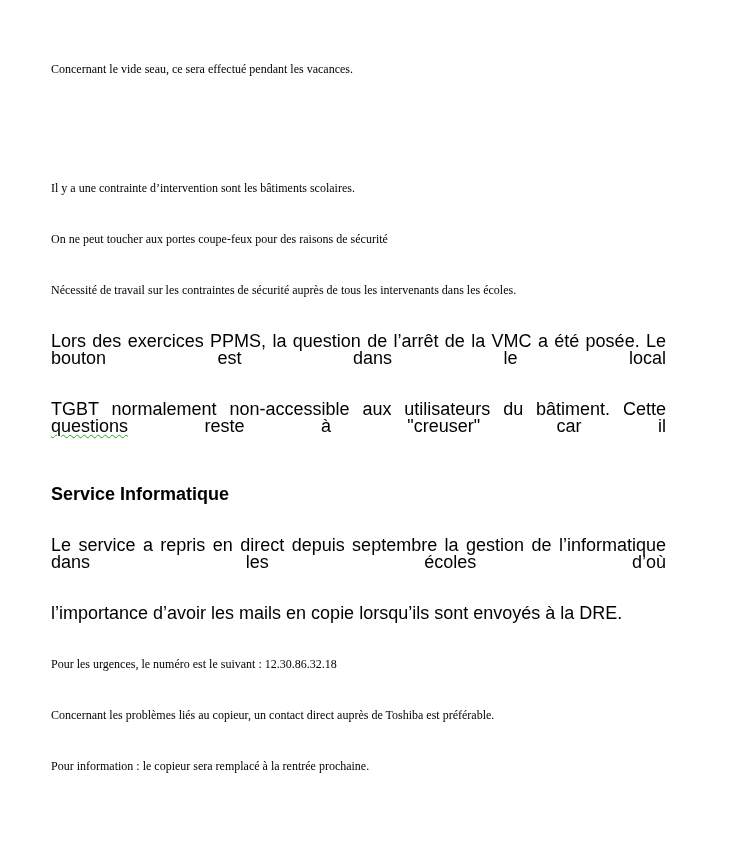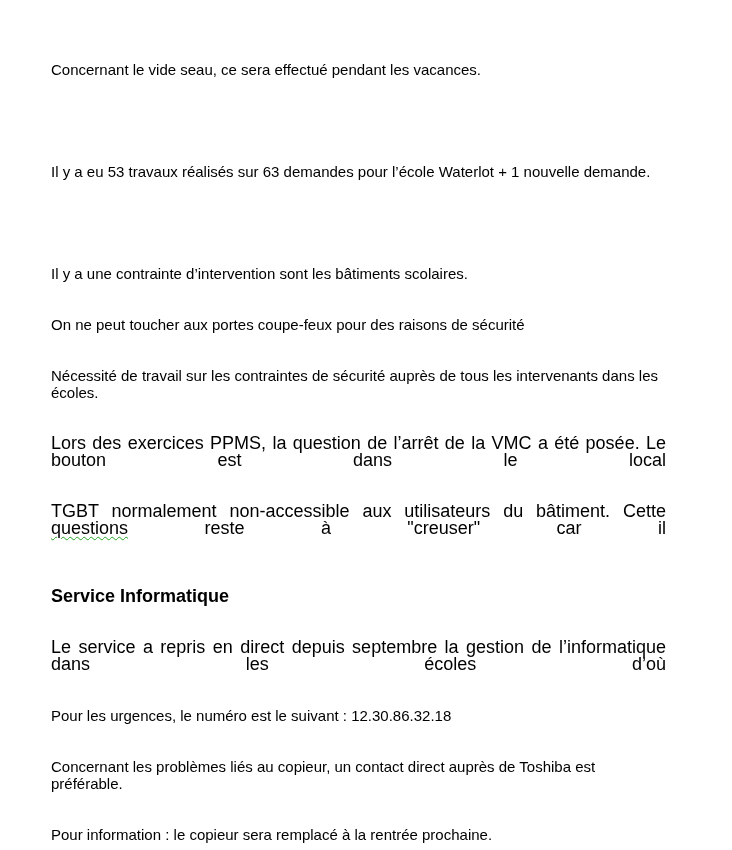--- a/index.html
+++ b/index.html
@@ -56,55 +56,54 @@
     text-align: justify;
     text-align-last: justify;
     font-size: 18px;
     line-height: 17px;
   }
   .jline.last {
     text-align-last: left;
   }
   .line {
     display: block;
-    font-size: 15px;
+    font-size: 12px;
     line-height: 17px;
+    font-family: Liberation Serif, serif;
   }
 </style>
 </head>
 <body>
 
 <div class="page">
   <div class="doc-body">
 
     <p class="para">
       <span class="line">Concernant le vide seau, ce sera effectué pendant les vacances.</span>
     </p>
 
     <div class="spacer"></div>
 
-    <p class="para">
-      <span class="line">Il y a eu 53 travaux réalisés sur 63 demandes pour l’école Waterlot + 1 nouvelle demande.</span>
-    </p>
 
     <div class="spacer"></div>
 
     <p class="para">
       <span class="line">Il y a une contrainte d’intervention sont les bâtiments scolaires.</span>
       <span class="line">On ne peut toucher aux portes coupe-feux pour des raisons de sécurité</span>
       <span class="line">Nécessité de travail sur les contraintes de sécurité auprès de tous les intervenants dans les écoles.</span>
       <span class="jline">Lors des exercices PPMS, la question de l’arrêt de la VMC a été posée. Le bouton est dans le local</span>
       <span class="jline"><span>TGBT normalement non-accessible aux utilisateurs du bâtiment. Cette </span><span class="grammar">questions</span><span> reste à "creuser" car il</span></span>
     </p>
 
     <div class="spacer"></div>
 
     <h2 class="heading">Service Informatique</h2>
 
     <p class="para">
       <span class="jline">Le service a repris en direct depuis septembre la gestion de l’informatique dans les écoles d’où</span>
+      <span class="jline last">l’importance d’avoir les mails en copie lorsqu’ils sont envoyés à la DRE.</span>
       <span class="line">Pour les urgences, le numéro est le suivant : 12.30.86.32.18</span>
       <span class="line">Concernant les problèmes liés au copieur, un contact direct auprès de Toshiba est préférable.</span>
       <span class="line">Pour information : le copieur sera remplacé à la rentrée prochaine.</span>
     </p>
 
   </div>
 </div>
 
 </body></html>

